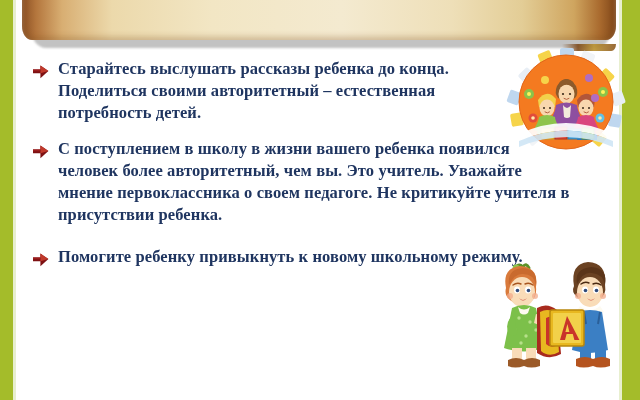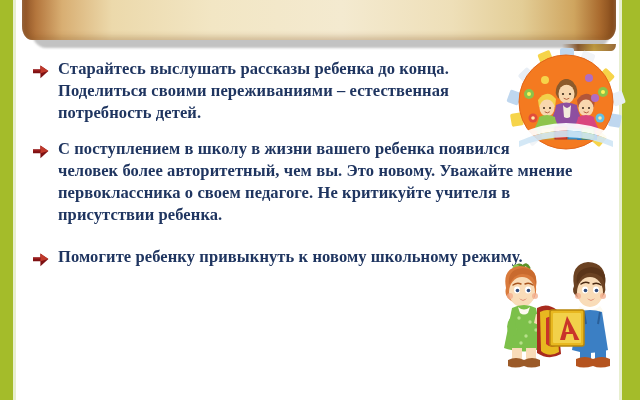--- a/index.html
+++ b/index.html
@@ -190,32 +190,32 @@
   <div id="content">
 
     <div class="advice-item" id="item-0">
       <span class="bullet-icon">
         <svg viewBox="0 0 16 14" width="16" height="14" xmlns="http://www.w3.org/2000/svg">
           <path d="M0 4.4 L7.4 4.4 L7.4 0.6 L15.4 6.0 L7.4 13.2 L7.4 8.2 L0 8.2 Z" fill="#7e1113"></path>
           <path d="M7.4 0.6 L15.4 6.0 L7.4 8.2 Z" fill="#c0392b"></path>
           <path d="M0 4.4 L7.4 4.4 L7.4 6.3 L0 6.3 Z" fill="#9b1c1c"></path>
         </svg>
       </span>
-      <span class="advice-text">Старайтесь выслушать рассказы ребенка до конца. Поделиться своими переживаниями – естественная потребность детей.</span>
+      <span class="advice-text">Старайтесь выслушать рассказы ребенка до конца. Поделиться своими авторитетный – естественная потребность детей.</span>
     </div>
 
     <div class="advice-item" id="item-1">
       <span class="bullet-icon">
         <svg viewBox="0 0 16 14" width="16" height="14" xmlns="http://www.w3.org/2000/svg">
           <path d="M0 4.4 L7.4 4.4 L7.4 0.6 L15.4 6.0 L7.4 13.2 L7.4 8.2 L0 8.2 Z" fill="#7e1113"></path>
           <path d="M7.4 0.6 L15.4 6.0 L7.4 8.2 Z" fill="#c0392b"></path>
           <path d="M0 4.4 L7.4 4.4 L7.4 6.3 L0 6.3 Z" fill="#9b1c1c"></path>
         </svg>
       </span>
-      <span class="advice-text">С поступлением в школу в жизни вашего ребенка появился человек более авторитетный, чем вы. Это новому. Уважайте мнение первоклассника о своем педагоге. Не критикуйте учителя  в присутствии ребенка.</span>
+      <span class="advice-text">С поступлением в школу в жизни вашего ребенка появился человек более авторитетный, чем вы. Это учитель. Уважайте мнение первоклассника о своем педагоге. Не критикуйте учителя  в присутствии ребенка.</span>
     </div>
 
 
     <div class="advice-item" id="item-3">
       <span class="bullet-icon">
         <svg viewBox="0 0 16 14" width="16" height="14" xmlns="http://www.w3.org/2000/svg">
           <path d="M0 4.4 L7.4 4.4 L7.4 0.6 L15.4 6.0 L7.4 13.2 L7.4 8.2 L0 8.2 Z" fill="#7e1113"></path>
           <path d="M7.4 0.6 L15.4 6.0 L7.4 8.2 Z" fill="#c0392b"></path>
           <path d="M0 4.4 L7.4 4.4 L7.4 6.3 L0 6.3 Z" fill="#9b1c1c"></path>
         </svg>

